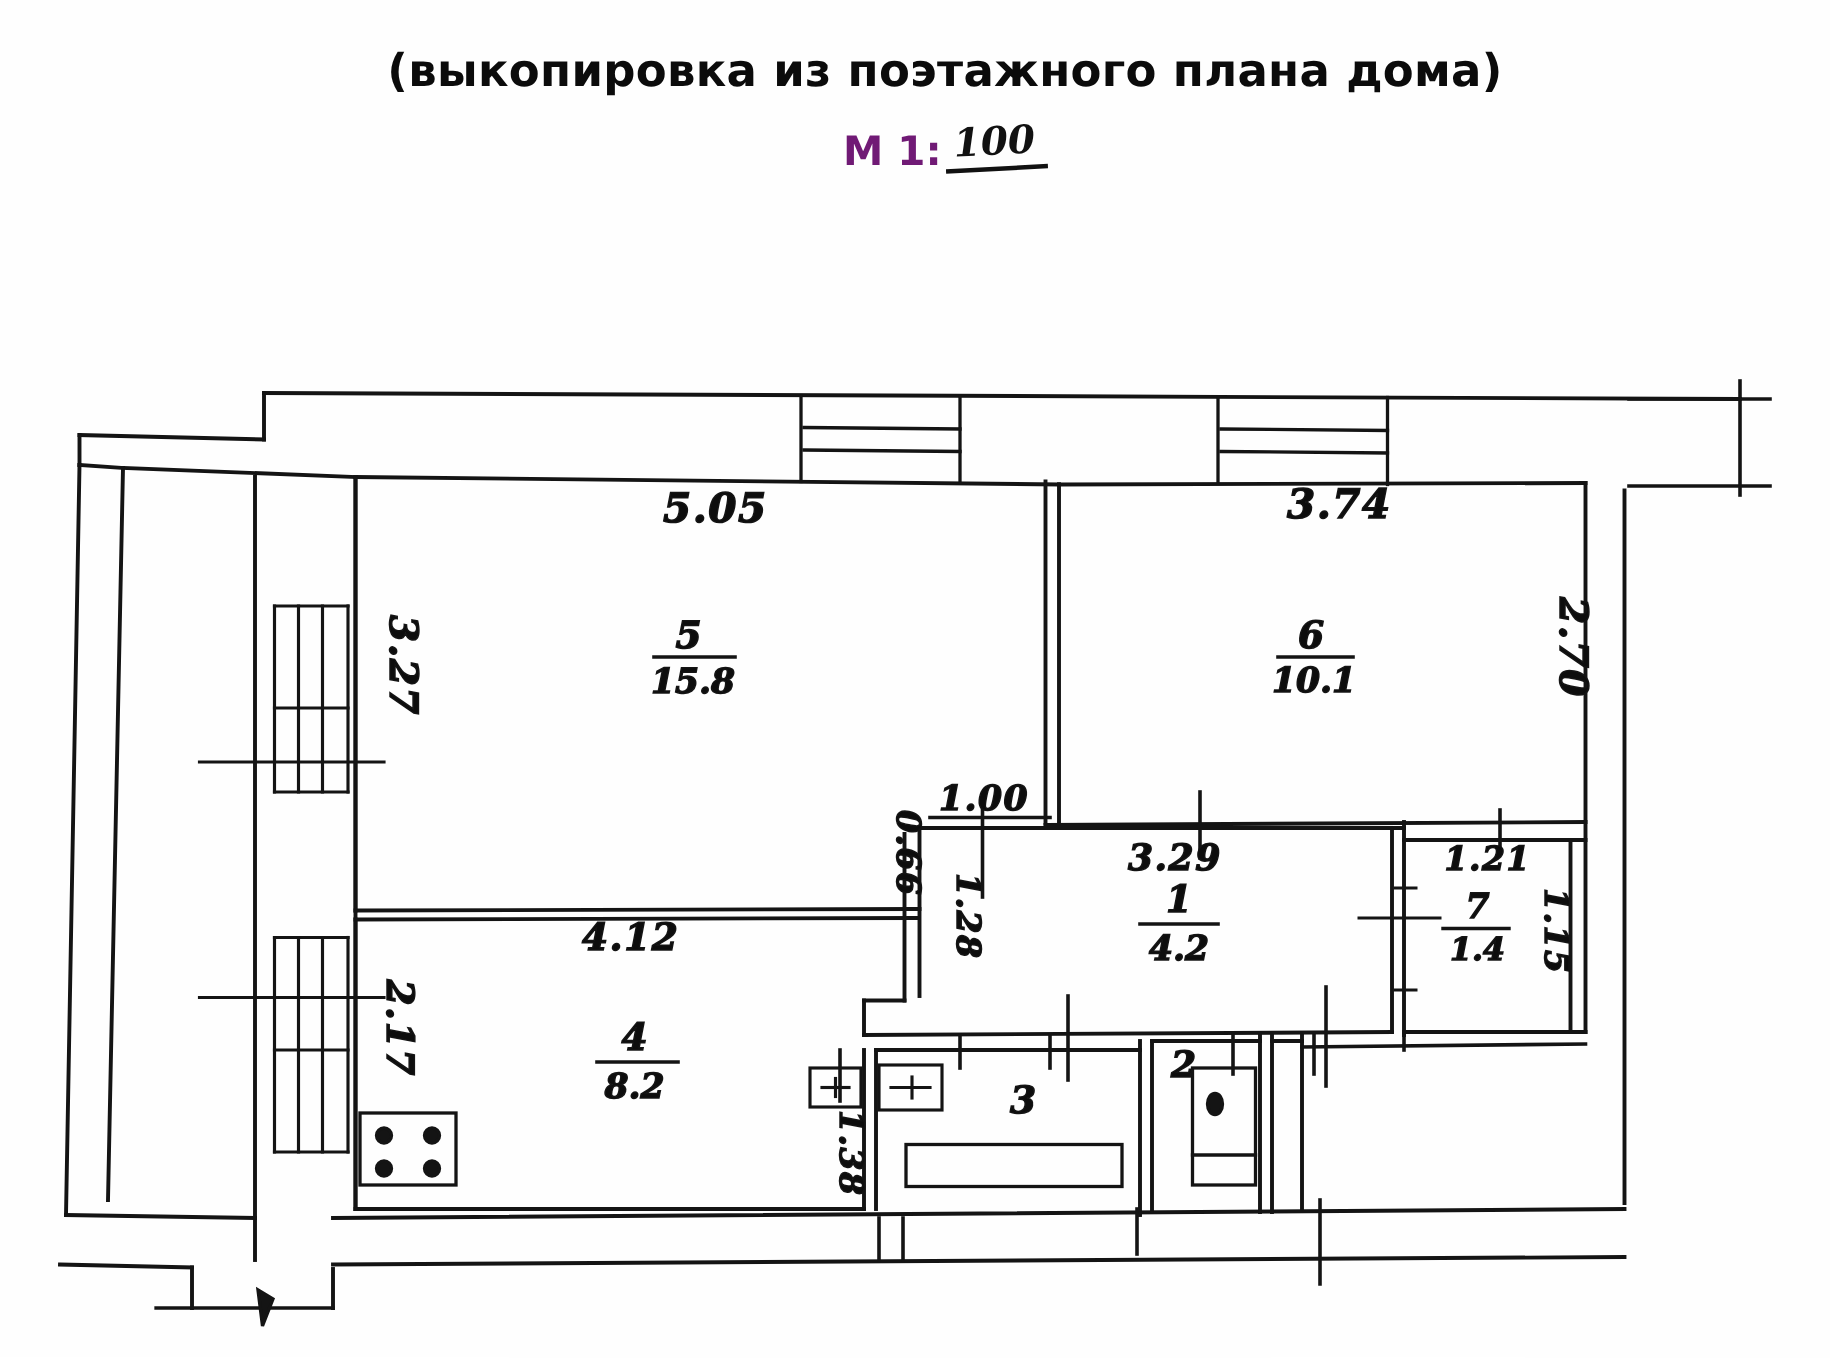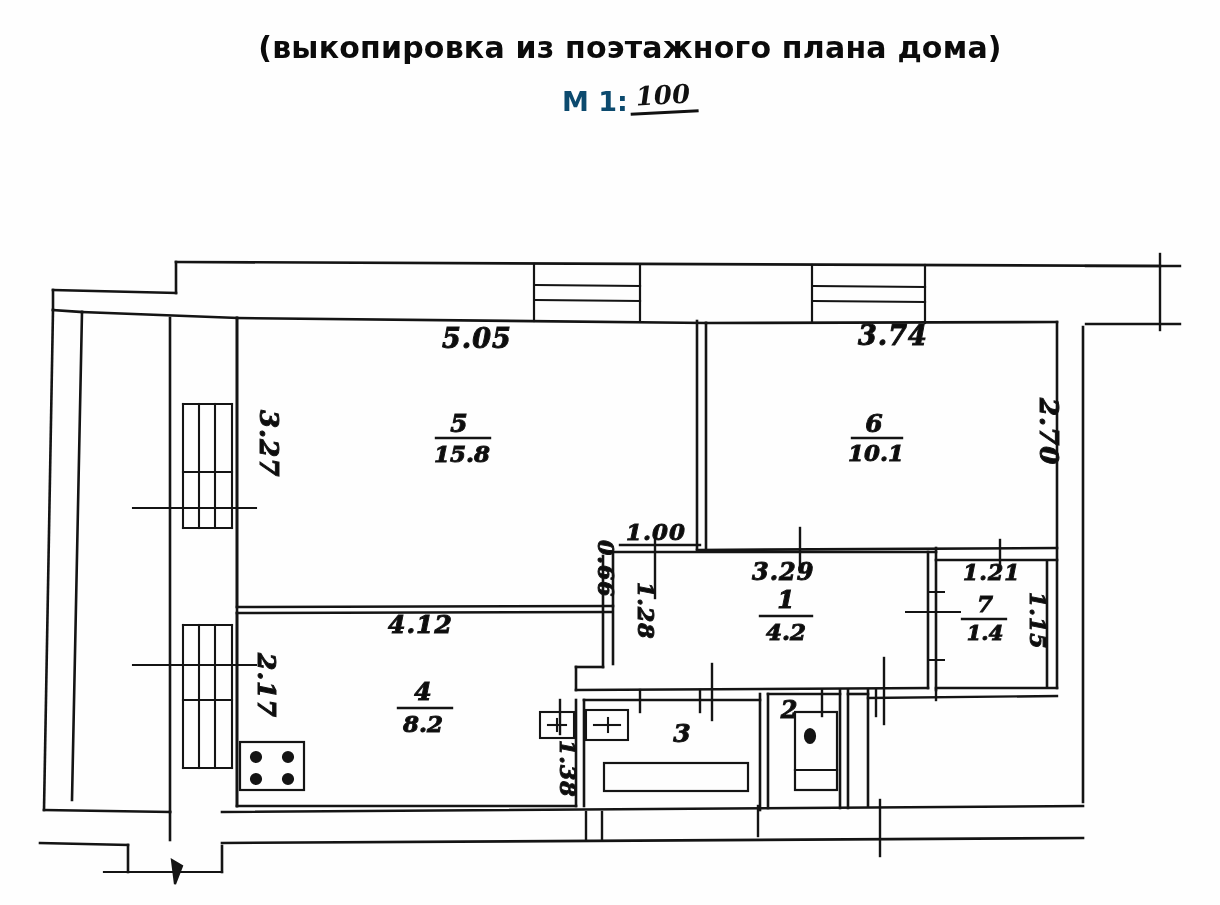--- a/index.html
+++ b/index.html
@@ -41,21 +41,21 @@
     margin-top: 18px;
     display: flex;
     justify-content: center;
     align-items: flex-end;
     gap: 2px;
   }
   .scale-label {
     font-family: "DejaVu Sans", sans-serif;
     font-weight: bold;
     font-size: 27px;
-    color: #0c4a6e;
+    color: #701a75;
   }
   .scale-value {
     font-family: "DejaVu Serif", serif;
     font-style: italic;
     font-weight: bold;
     font-size: 26px;
     color: #111;
     border-bottom: 3px solid #111;
     padding: 0 8px 1px 6px;
     transform: rotate(-3deg) translateY(-3px);

